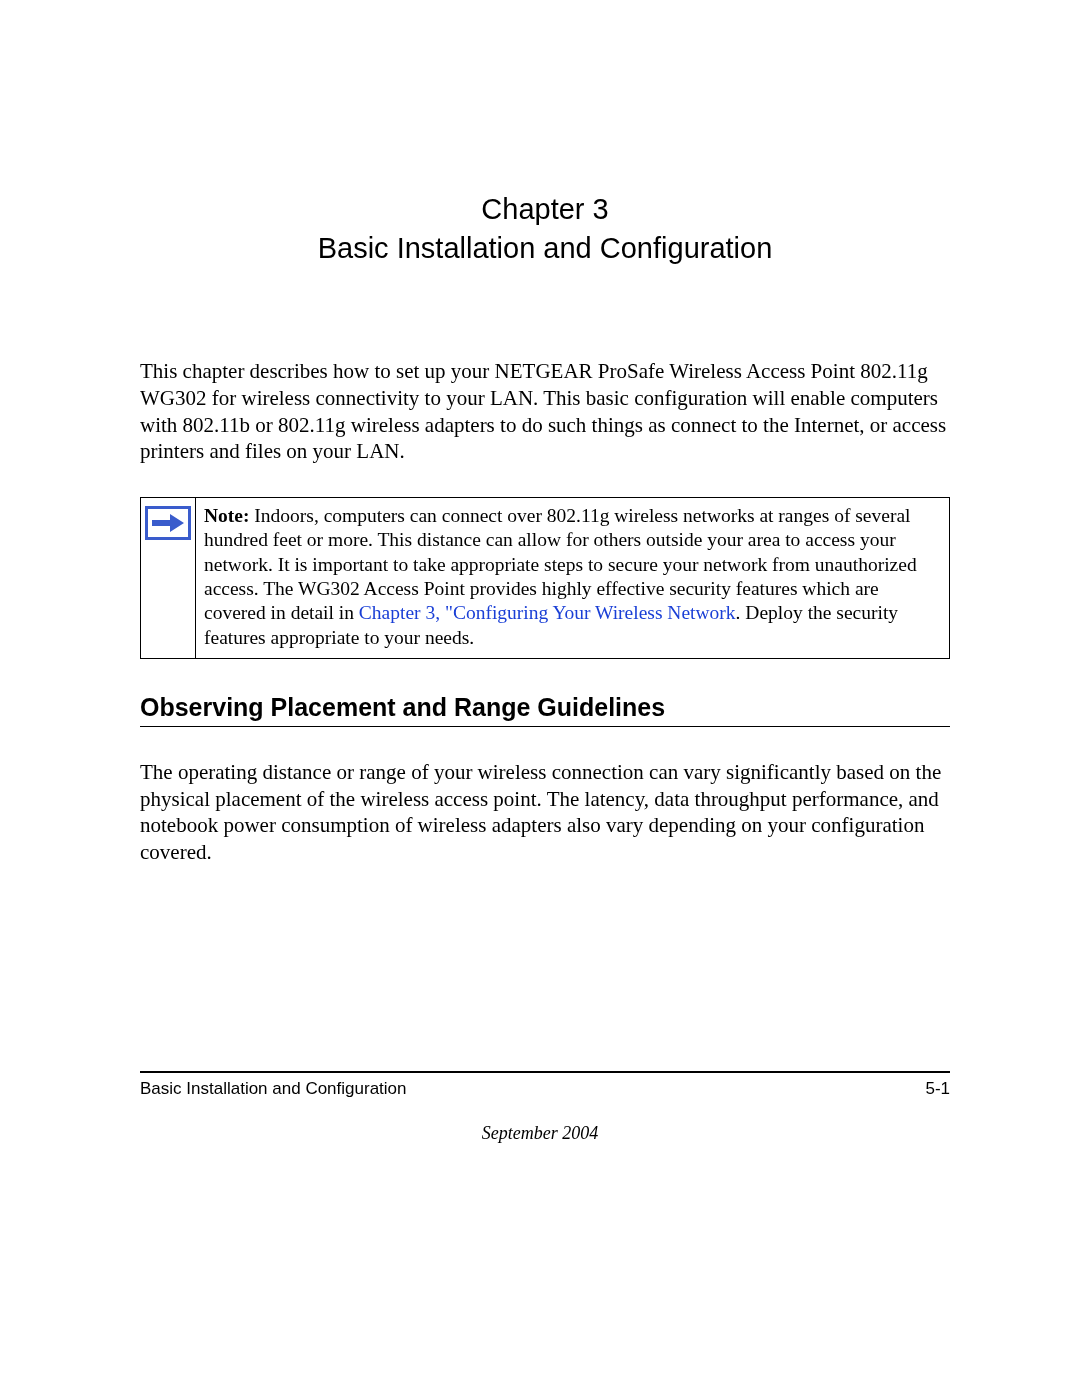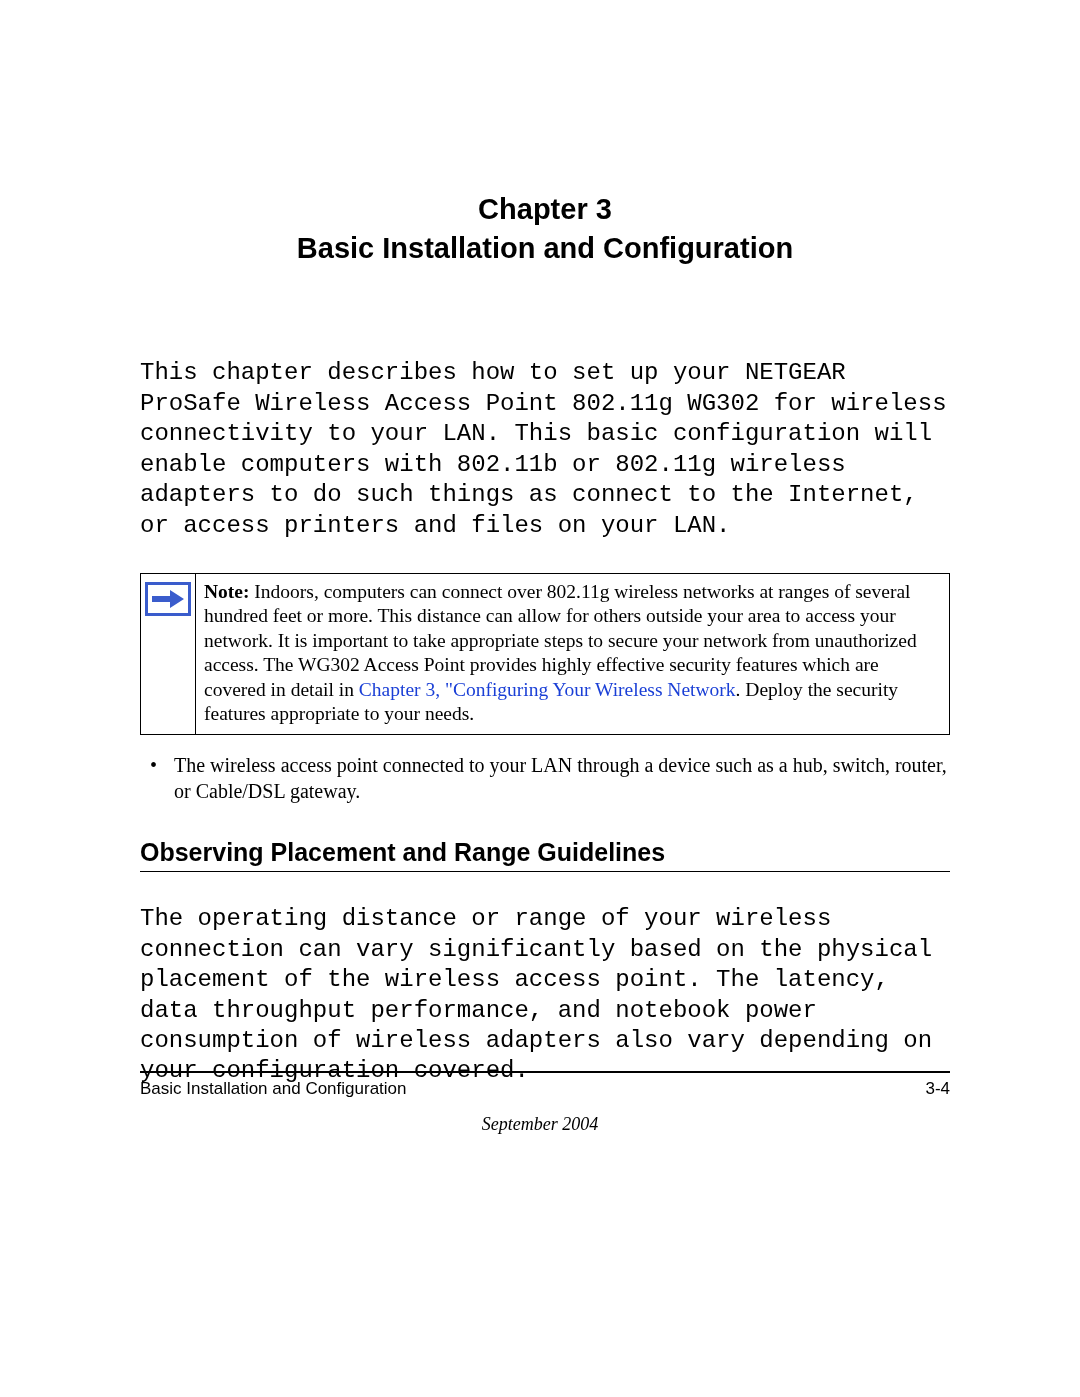--- a/index.html
+++ b/index.html
@@ -12,31 +12,30 @@
     height: 1397px;
     position: relative;
     box-sizing: border-box;
   }
   .page {
     padding: 190px 130px 0 140px;
     box-sizing: border-box;
   }
   .chapter-title {
     font-family: Arial, Helvetica, sans-serif;
-    font-weight: bold;
+    font-weight: normal;
     font-size: 29px;
     text-align: center;
     line-height: 1.35;
     margin: 0 0 90px 0;
   }
   .body-text {
-    font-size: 24px;
+    font-size: 21px;
     line-height: 1.27;
     margin: 0 0 14px 0;
-    font-family: Liberation Mono, monospace;
   }
   .note-table {
     border-collapse: collapse;
     width: 100%;
     margin: 32px 0 18px 0;
   }
   .note-table td {
     border: 1.5px solid #000;
     vertical-align: top;
     padding: 6px 8px 8px 8px;
@@ -110,21 +109,21 @@
   }
   .footer-line {
     display: flex;
     justify-content: space-between;
     font-family: Arial, Helvetica, sans-serif;
     font-size: 17px;
   }
   .footer-date {
     position: absolute;
     left: 0; right: 0;
-    bottom: 262px;
+    bottom: 253px;
     text-align: center;
     font-style: italic;
     font-family: "Times New Roman", Times, serif;
     font-size: 18px;
   }
 </style>
 </head>
 <body>
 
 <div class="page">
@@ -148,29 +147,28 @@
       </td>
       <td class="note-text">
         <span class="note-label">Note:</span><span> Indoors, computers can connect over 802.11g wireless networks at ranges of several hundred feet or more. This distance can allow for others outside your area to access your network. It is important to take appropriate steps to secure your network from unauthorized access. The WG302 Access Point provides highly effective security features which are covered in detail in </span><span class="link">Chapter 3, "Configuring Your Wireless Network</span><span>. Deploy the security features appropriate to your needs.</span>
       </td>
     </tr>
   </tbody>
     </table>
 
 
   <ul class="bullets">
-    <li>The wireless access point connected to your LAN through a device such as a hub, switch, router, or Cable/DSL gateway.</li>
   </ul>
 
   <h2 class="section">Observing Placement and Range Guidelines</h2>
 
   <p class="body-text">The operating distance or range of your wireless connection can vary significantly based on the physical placement of the wireless access point. The latency, data throughput performance, and notebook power consumption of wireless adapters also vary depending on your configuration covered.</p>
 
 </div>
 
 <div class="footer-area">
   <div class="footer-rule"></div>
   <div class="footer-line">
     <span>Basic Installation and Configuration</span>
-    <span>3-4</span>
+    <span>5-1</span>
   </div>
 </div>
 <div class="footer-date">September 2004</div>
 
 </body></html>

